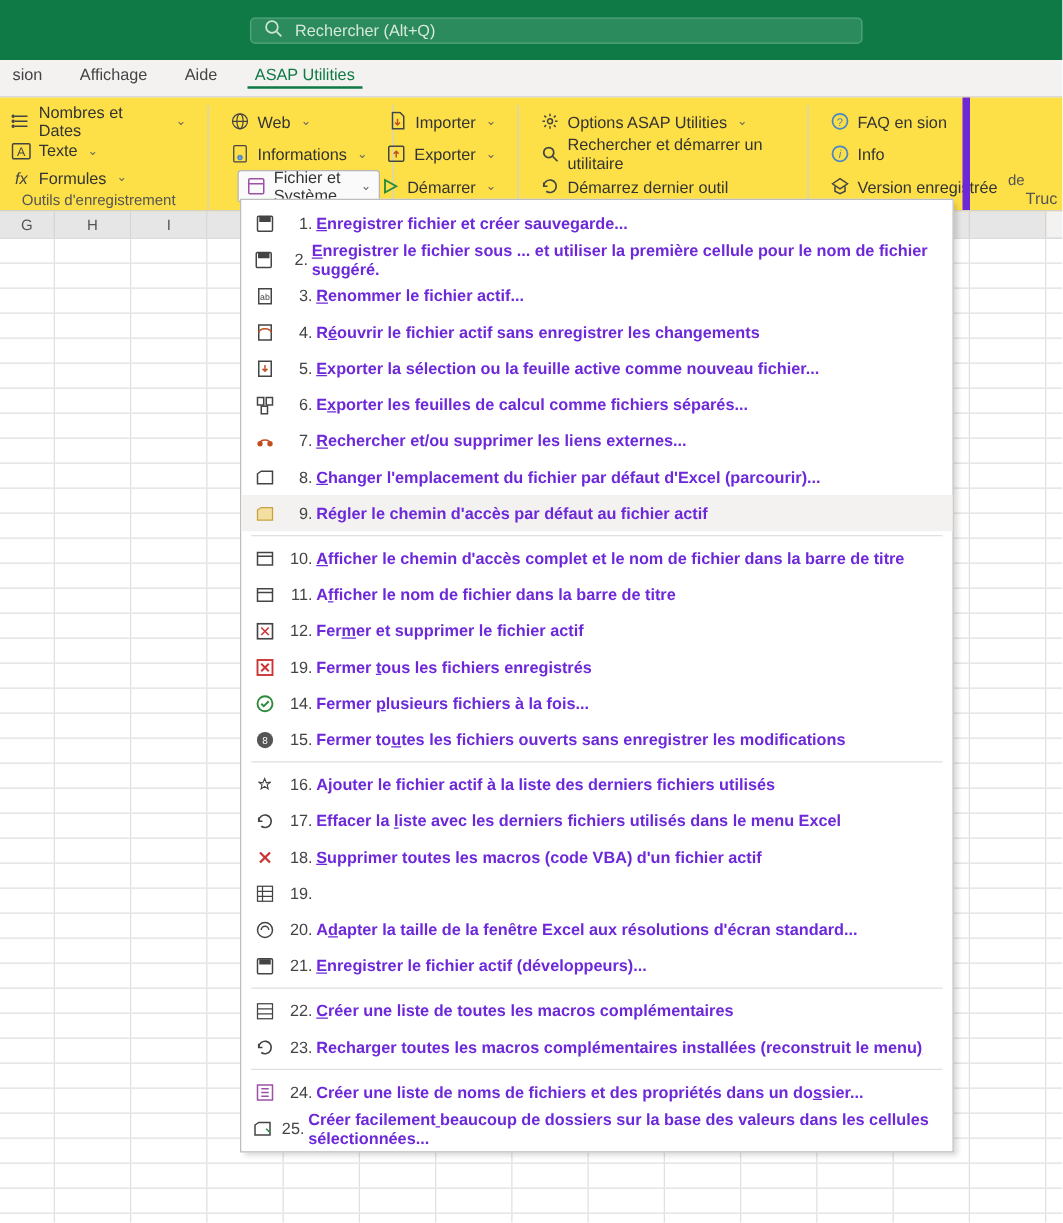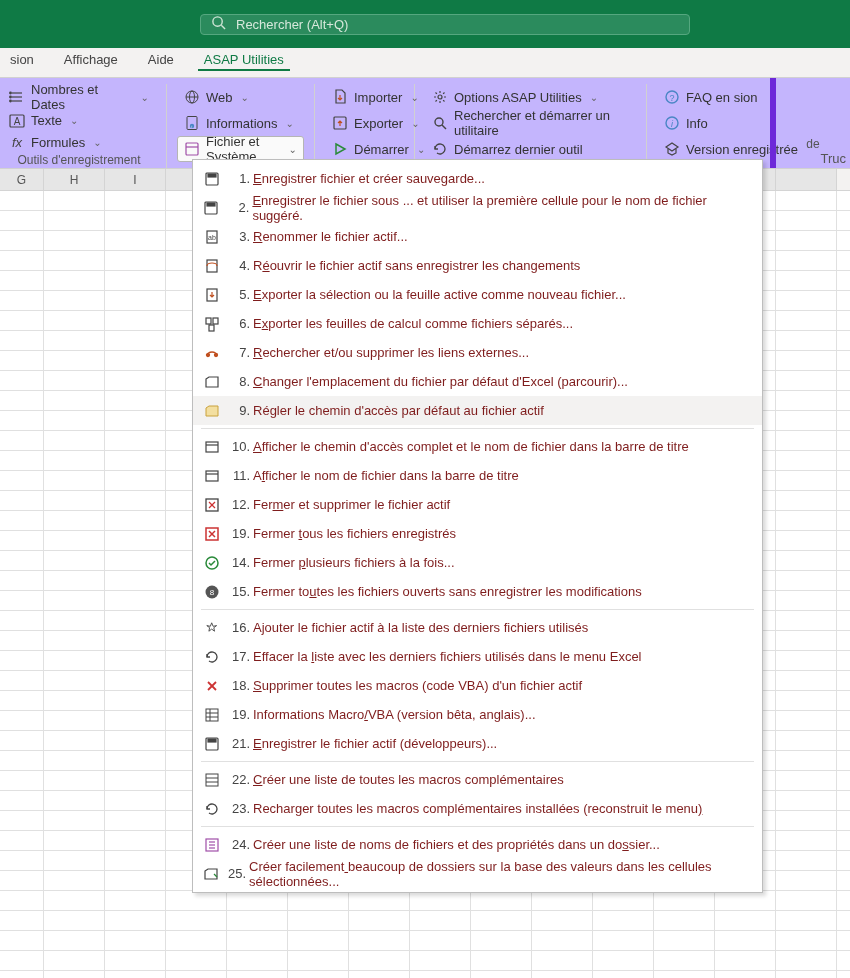--- a/index.html
+++ b/index.html
@@ -45,21 +45,21 @@
   }
   .menubar .menuitem { padding: 4px 6px; cursor: default; }
   .menubar .menuitem.active {
     color: #0f7a45;
     border-bottom: 2px solid #0f7a45;
     font-weight: 400;
     padding-bottom: 2px;
   }
   
   .ribbon {
-    background: #c4b5fd;
+    background: #fde047;
     height: 91px;
     display: flex;
     align-items: flex-start;
     padding: 6px 0 0 0;
     border-bottom: 1px solid #d1d1d1;
     position: relative;
   }
   .ribbon-group {
     border-right: 1px solid #d1d1d1;
     padding: 0 10px;
@@ -76,20 +76,21 @@
     padding: 0 6px;
     gap: 6px;
     color: #333;
     cursor: default;
     border: 1px solid transparent;
     border-radius: 3px;
   }
   .ribbon-btn.outlined {
     border: 1px solid #b5b5b5;
     background: #fafafa;
+    margin-left: 13px;
   }
   .ribbon-group-label {
     text-align: center;
     color: #555;
     font-size: 12px;
     margin-top: auto;
     padding-bottom: 2px;
   }
   .ribbon-icon { width: 16px; height: 16px; display:inline-flex; align-items:center; justify-content:center; }
   .chev { font-size: 10px; color: #666; margin-left: 2px; }
@@ -160,21 +161,21 @@
     width: 21px; height: 18px;
     display: inline-flex; align-items:center; justify-content:center;
     margin-right: 6px;
   }
   .dropdown-item .di-num {
     color: #444;
     width: 22px;
     text-align: right;
     margin-right: 3px;
   }
-  .dropdown-item .di-text { color: #7f1d1d; }
+  .dropdown-item .di-text { color: #6d28d9; font-weight: bold; }
   .dropdown-item .di-text u { text-decoration: underline; }
   .sep {
     height: 1px;
     background: #e0e0e0;
     margin: 3px 8px;
   }
 </style>
 </head>
 <body>
 
@@ -259,21 +260,21 @@
         <svg width="16" height="16" viewBox="0 0 16 16" stroke="#a04fa8" fill="none" stroke-width="1.2">
             <rect x="2" y="2" width="12" height="12" rx="1"></rect>
             <line x1="2" y1="6" x2="14" y2="6"></line>
           </svg>
       </span>
       <span>Fichier et Système</span>
         <span class="chev">⌄</span>
     </div>
   </div>
 
-  <div class="ribbon-group" style="width:100px;">
+  <div class="ribbon-group" style="width:100px;align-items:flex-end;">
     <div class="ribbon-btn">
       <span class="ribbon-icon">
         <svg width="16" height="16" viewBox="0 0 16 16" stroke="#444" fill="none" stroke-width="1.2">
             <path d="M4 1h6l3 3v10H4z"></path>
             <path d="M8 6v5M6 9l2 2 2-2" stroke="#c05020"></path>
           </svg>
       </span>
       <span>Importer</span>
         <span class="chev">⌄</span>
     </div>
@@ -1212,21 +1213,30 @@
     <div class="dropdown-item">
       <span class="di-icon">
         <svg width="16" height="16" viewBox="0 0 16 16" stroke="#444" fill="none" stroke-width="1">
           <rect x="2" y="2" width="12" height="12"></rect>
           <line x1="2" y1="6" x2="14" y2="6"></line>
           <line x1="2" y1="10" x2="14" y2="10"></line>
           <line x1="6" y1="2" x2="6" y2="14"></line>
         </svg>
       </span>
       <span class="di-num">19.</span>
-      <span class="di-text">Informations Macro<u>/</u>VBA (version bêta, anglais)...</span>
+    </div>
+    <div class="dropdown-item">
+      <span class="di-icon">
+        <svg width="16" height="16" viewBox="0 0 16 16" stroke="#444" fill="none" stroke-width="1.2">
+          <circle cx="8" cy="8" r="6"></circle>
+          <path d="M5 8a3 3 0 0 1 6 0"></path>
+        </svg>
+      </span>
+      <span class="di-num">20.</span>
+      <span class="di-text">A<u>d</u>apter la taille de la fenêtre Excel aux résolutions d'écran standard...</span>
     </div>
     <div class="dropdown-item">
       <span class="di-icon">
         <svg width="16" height="16" viewBox="0 0 16 16" stroke="#444" fill="none" stroke-width="1.2">
           <rect x="2" y="2" width="12" height="12" rx="1"></rect>
           <rect x="4" y="3" width="8" height="3" fill="#444"></rect>
         </svg>
       </span>
       <span class="di-num">21.</span>
       <span class="di-text"><u>E</u>nregistrer le fichier actif  (développeurs)...</span>

